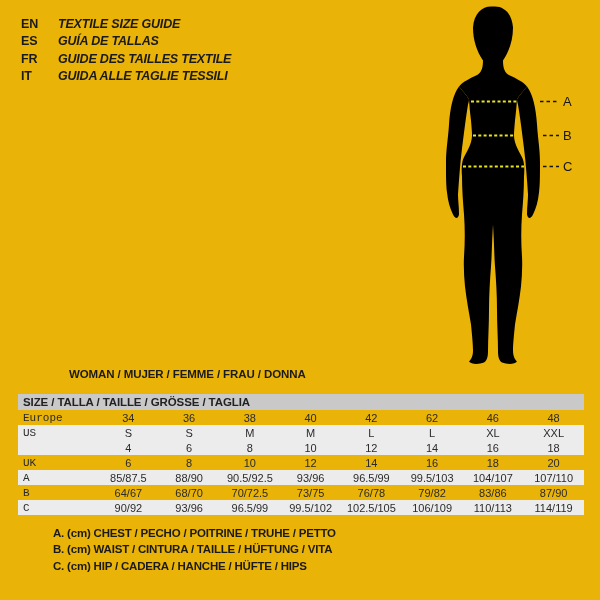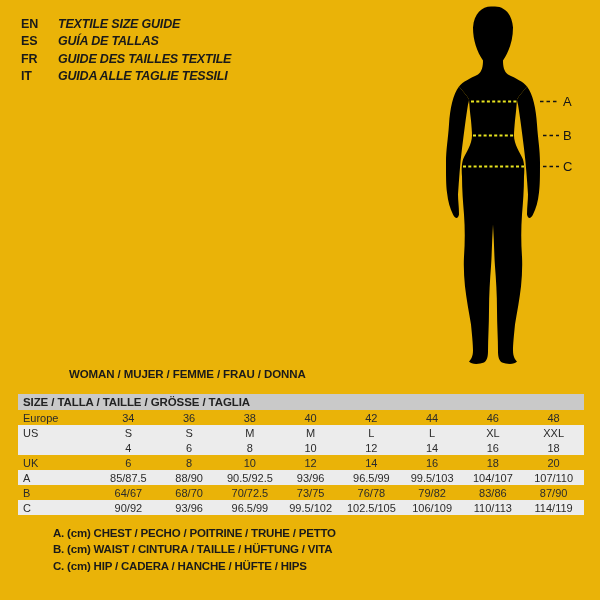--- a/index.html
+++ b/index.html
@@ -37,21 +37,21 @@
   .size-table{
     position:absolute;left:18px;top:394px;width:566px;
     border-collapse:collapse;table-layout:fixed;
     font-size:11px;color:var(--table-text);
   }
   .size-table th{
     background:var(--hdr-bg);text-align:left;font-weight:bold;font-size:11.5px;
     color:#222;padding:1px 5px;height:14px;letter-spacing:-0.1px;
   }
   .size-table td{height:15px;padding:0 1px;text-align:center;white-space:nowrap;}
-  .size-table td.rowlabel{text-align:left;padding-left:5px;}
+  .size-table td.rowlabel{text-align:left;padding-left:5px;font-family:Liberation Mono, monospace;}
   .size-table tr.shaded{background:var(--shade-bg);}
 
   
   .legend{position:absolute;left:21px;top:525px;margin-left:32px;}
   .legend-line{font-weight:bold;font-size:11.5px;line-height:16.3px;letter-spacing:-0.2px;white-space:nowrap;}
 </style>
 </head>
 <body>
 
 <div class="canvas">
@@ -181,21 +181,21 @@
       </tr>
     </thead>
     <tbody id="table-body">
         <tr>
           <td class="rowlabel">Europe</td>
           <td class="cell">34</td>
           <td class="cell">36</td>
           <td class="cell">38</td>
           <td class="cell">40</td>
           <td class="cell">42</td>
-          <td class="cell">44</td>
+          <td class="cell">62</td>
           <td class="cell">46</td>
           <td class="cell">48</td>
         </tr>
         <tr class="shaded">
           <td class="rowlabel">US</td>
           <td class="cell">S</td>
           <td class="cell">S</td>
           <td class="cell">M</td>
           <td class="cell">M</td>
           <td class="cell">L</td>

